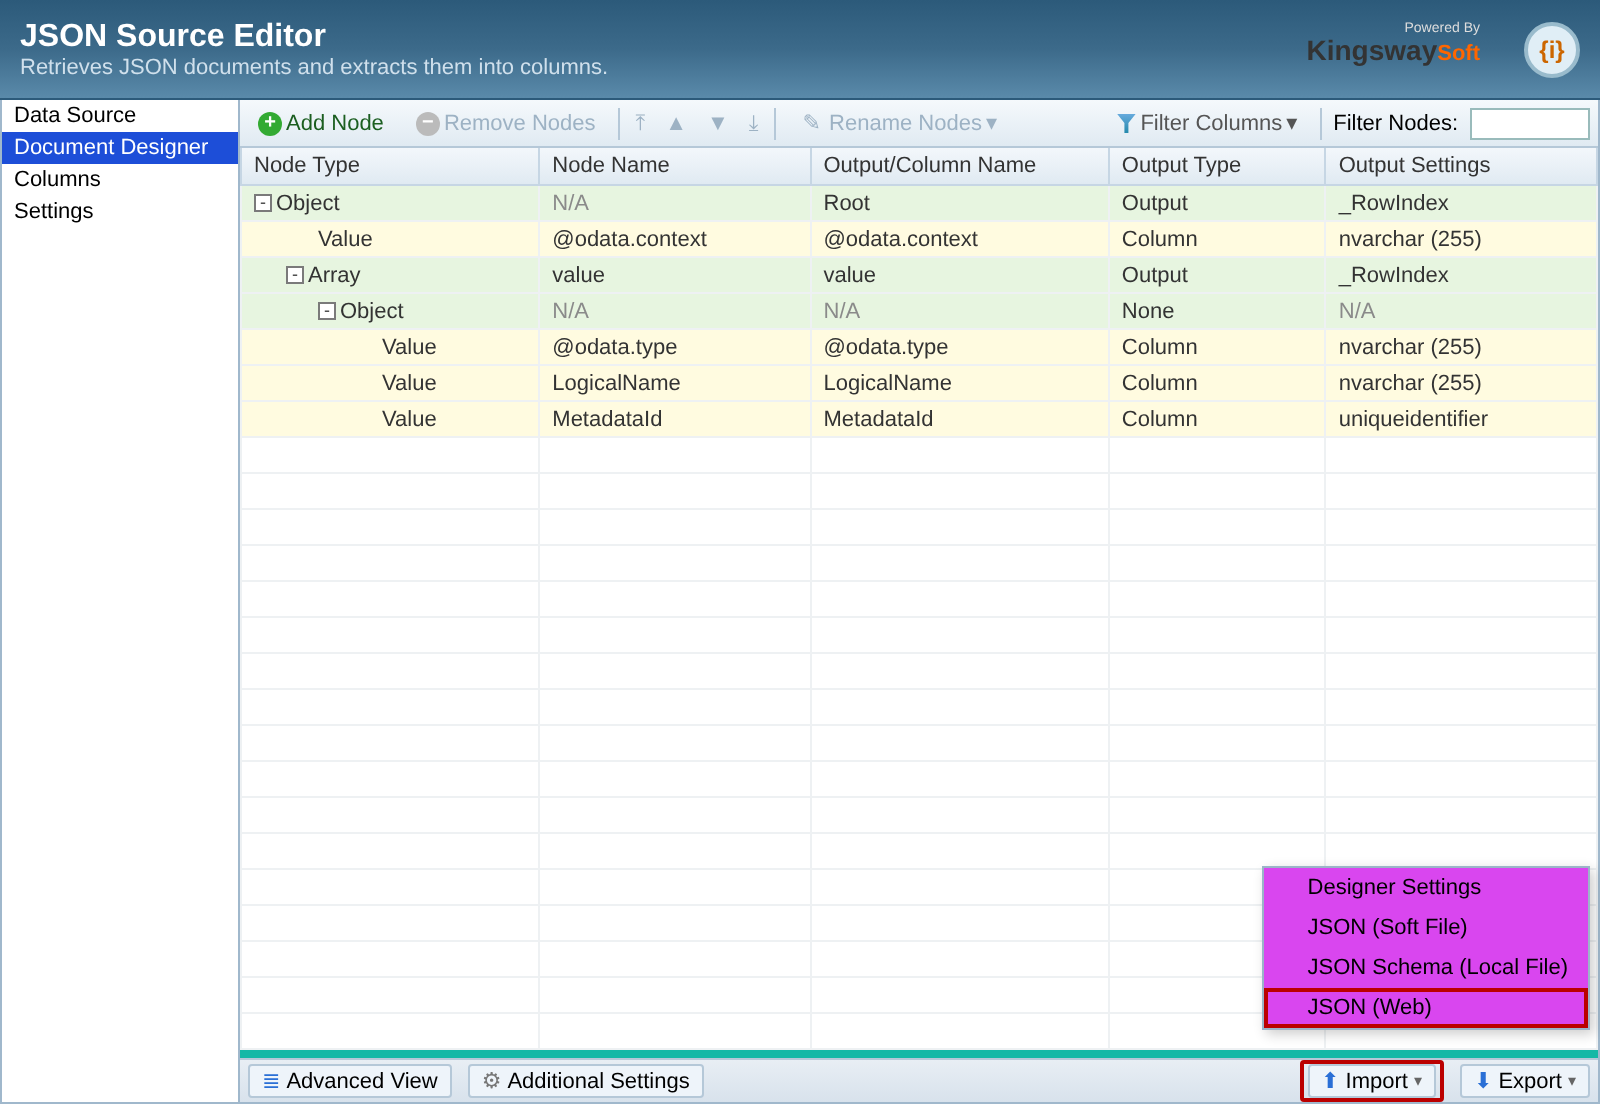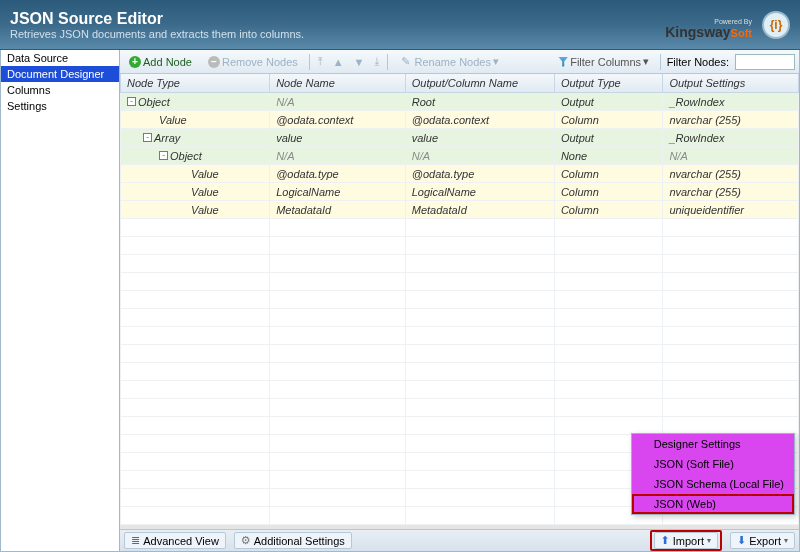--- a/index.html
+++ b/index.html
@@ -9,21 +9,21 @@
   .header {
     height: 50px;
     background: linear-gradient(to bottom, #2c5a7a 0%, #3c6a8a 50%, #5a8aaa 100%);
     border-bottom: 1px solid #2c5a7a;
     padding: 17px 10px;
     display: flex; justify-content: space-between; align-items: center;
     color: #fff;
   }
   .header-left .title { font-size: 16px; font-weight: bold; }
   .header-left .subtitle { font-size: 11px; color: #d0e0ec; }
-  .header-right { display: flex; align-items: flex-end; gap: 10px; }
+  .header-right { display: flex; align-items: flex-start; gap: 22px; }
   .kws-logo { font-size: 11px; color: #333; background:#fff0; line-height:1; text-align:right; }
   .kws-logo .powered { font-size:7px; color:#ddd; display:block; }
   .kws-logo b { font-size:14px; }
   .json-badge {
     width: 28px; height: 28px; border-radius: 14px; background:#e0eef6; border:2px solid #9bc;
     display:flex; align-items:center; justify-content:center; font-size:12px; color:#c60; font-weight:bold;
   }
 
   
   .body { display:flex; height: 502px; border-radius: 21px; }
@@ -50,21 +50,21 @@
   .tb-spacer { flex:1; }
   .filter-input { width:60px; height:16px; border:1px solid #9bb; font-size:11px; }
 
   .icon { display:inline-block; vertical-align:middle; }
   .icon-plus { width:12px;height:12px;border-radius:6px;background:#3a3;color:#fff;font-weight:bold;line-height:12px;text-align:center;font-size:10px;}
   .icon-minus { width:12px;height:12px;border-radius:6px;background:#bbb;color:#fff;font-weight:bold;line-height:12px;text-align:center;font-size:10px;}
   .icon-funnel { width:10px;height:10px;background:linear-gradient(#6ad,#28a);clip-path:polygon(0 0,100% 0,60% 50%,60% 100%,40% 100%,40% 50%);}
   .tb-glyph { color:#9db2c4; font-size:11px; padding:0 2px;}
 
   
-  .grid { flex:1; overflow:auto; background:#e5e5e5;font-style:italic; }
+  .grid { flex:1; overflow:auto; background:#14b8a6; }
   table { width:100%; border-collapse:collapse; table-layout:fixed; }
   th {
     background: linear-gradient(#f3f7fb,#e0eaf2);
     border:1px solid #c6d6e4; border-top:none;
     text-align:left; font-weight:normal; padding:3px 6px; font-size:11px; color:#333;
   }
   td { border:1px solid #eef1f3; padding:2px 6px; height:18px; font-size:11px; color:#333; }
   tr.green td { background:#e7f5e0; }
   tr.yellow td { background:#fffbe0; }
   tr.empty td { background:#fff; height:18px; }

